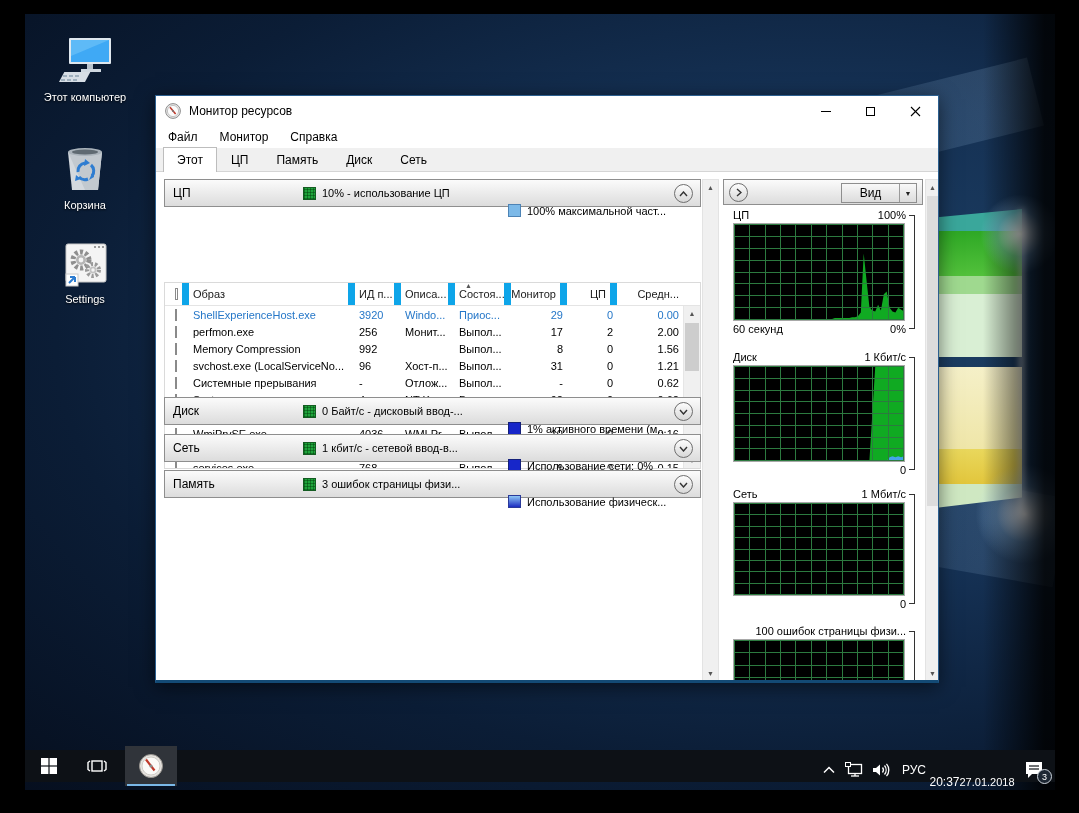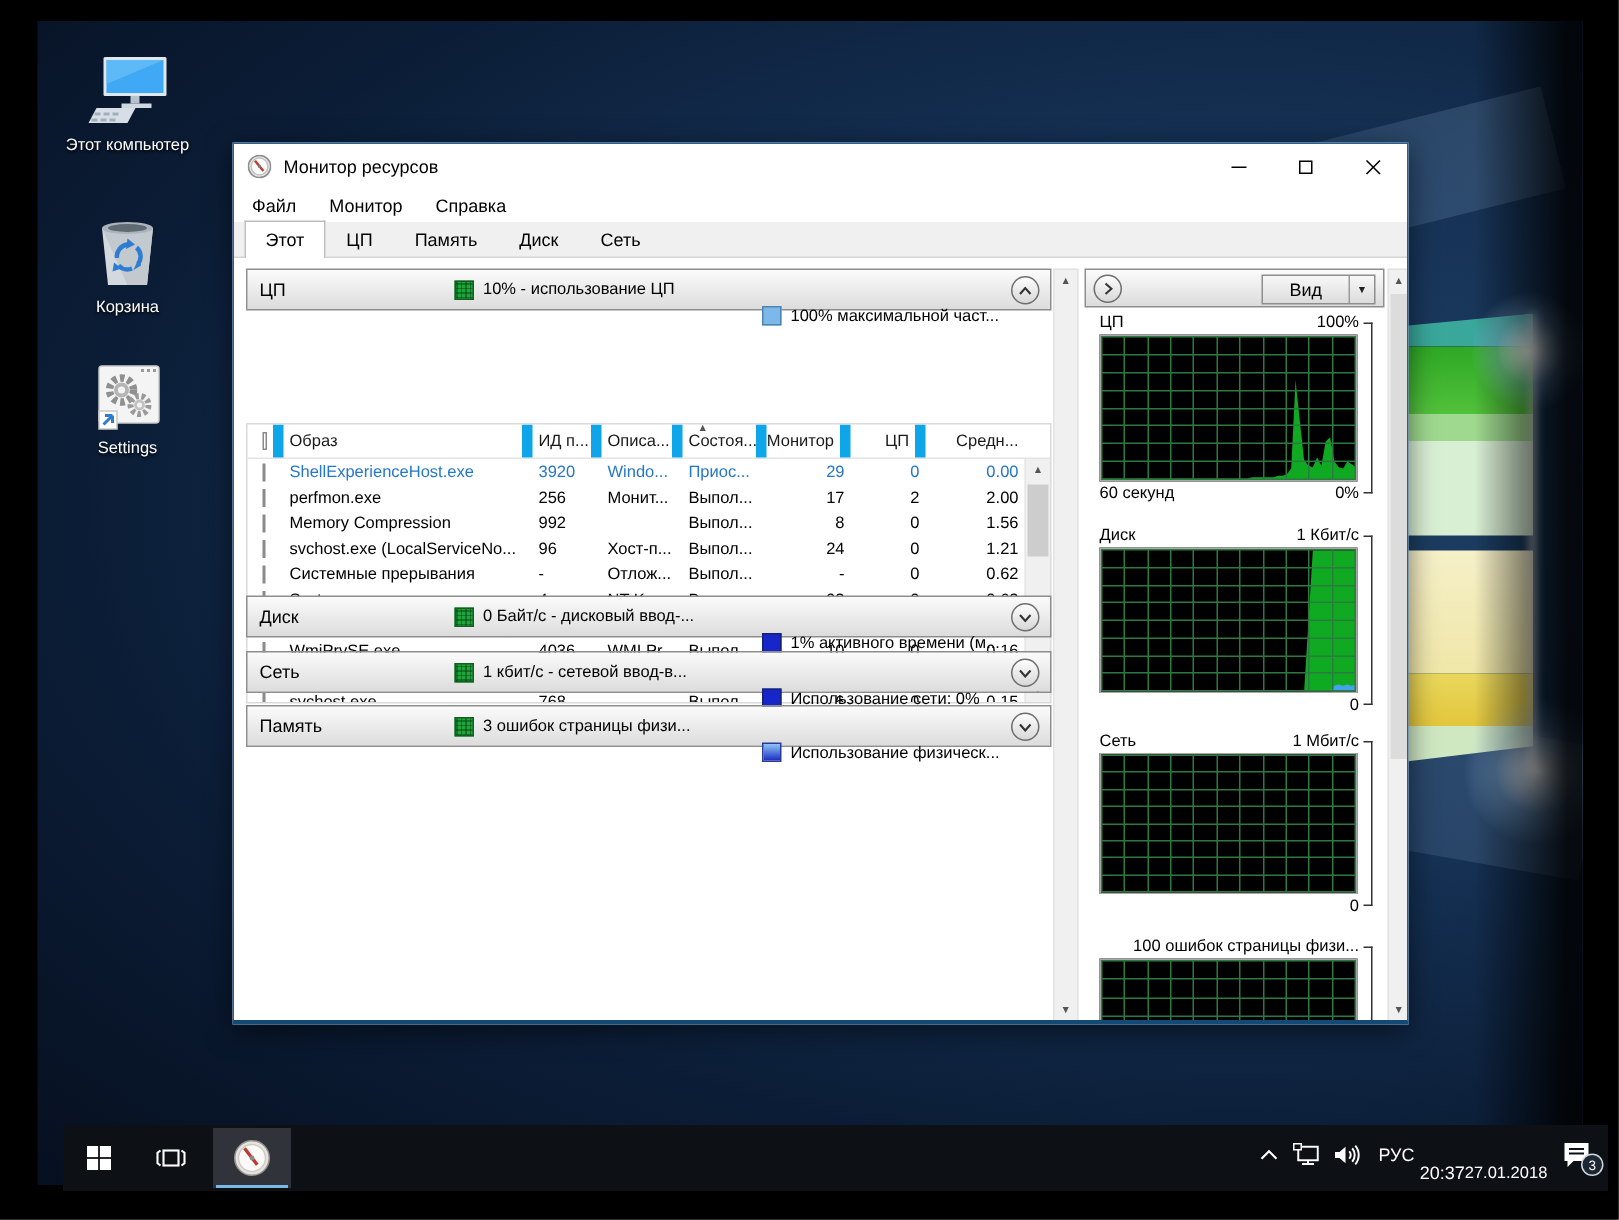--- a/index.html
+++ b/index.html
@@ -114,21 +114,21 @@
   .viewbtn .vlabel { flex:1; text-align:center; }
   .viewbtn .varrow { width:17px; height:100%; border-left:1px solid #9a9a9a; display:flex; align-items:center; justify-content:center; font-size:7px; color:#222; }
 
   .gblock { position:absolute; left:0; width:192px; }
   .g-toprow, .g-botrow { display:flex; justify-content:space-between; font-size:11px; height:16px; align-items:center; padding-left:10px; width:183px; }
   .g-canvas { margin-left:10px; width:172px; background:#000; border:1px solid #a8a8a8; position:relative; }
   .g-canvas svg { display:block; }
   .bracket { position:absolute; right:0; width:6px; border-top:1px solid #333; border-right:1px solid #333; border-bottom:1px solid #333; }
 
   
-  .taskbar { position:absolute; left:42px; top:750px; width:1030px; height:44px; background:#0d1116; display:flex; align-items:center; }
+  .taskbar { position:absolute; left:25px; top:750px; width:1030px; height:32px; background:#0d1116; display:flex; align-items:center; }
   .tb-btn { width:48px; height:40px; display:flex; align-items:center; justify-content:center; }
   .tb-app { width:52px; height:40px; display:flex; align-items:center; justify-content:center; position:relative;
     background:#30343a; margin-left:4px; }
   .tb-app .underline { position:absolute; left:2px; right:2px; bottom:0; height:2px; background:#7ab8e8; }
   .tray { position:absolute; right:0; top:0; height:40px; display:flex; align-items:center; }
   .tray-item { height:40px; display:flex; align-items:center; justify-content:center; color:#fff; }
   .tr-chev { width:24px; } .tr-net { width:26px; } .tr-vol { width:28px; }
   .tr-lang { width:38px; font-size:12px; }
   .tr-clock { width:80px; flex-direction:row; justify-content:center; align-items:flex-end; padding-right:2px; font-size:12px; line-height:15px; }
   .tr-clock .date { font-size:11px; }
@@ -321,21 +321,21 @@
     <div class="tc r c-cpu">0</div>
     <div class="tc r c-avg">1.56</div>
   </div>
 
   <div class="trow">
     <div class="tc"><span class="cb"></span></div>
     <div class="tc c-img">svchost.exe (LocalServiceNo...</div>
     <div class="tc c-pid">96</div>
     <div class="tc c-desc">Хост-п...</div>
     <div class="tc c-status">Выпол...</div>
-    <div class="tc r c-thr">24</div>
+    <div class="tc r c-thr">31</div>
     <div class="tc r c-cpu">0</div>
     <div class="tc r c-avg">1.21</div>
   </div>
 
   <div class="trow">
     <div class="tc"><span class="cb"></span></div>
     <div class="tc c-img">Системные прерывания</div>
     <div class="tc c-pid">-</div>
     <div class="tc c-desc">Отлож...</div>
     <div class="tc c-status">Выпол...</div>
@@ -383,21 +383,21 @@
     <div class="tc c-pid">652</div>
     <div class="tc c-desc"></div>
     <div class="tc c-status">Выпол...</div>
     <div class="tc r c-thr">10</div>
     <div class="tc r c-cpu">0</div>
     <div class="tc r c-avg">0.15</div>
   </div>
 
   <div class="trow">
     <div class="tc"><span class="cb"></span></div>
-    <div class="tc c-img">svchost.exe</div>
+    <div class="tc c-img">services.exe</div>
     <div class="tc c-pid">768</div>
     <div class="tc c-desc"></div>
     <div class="tc c-status">Выпол...</div>
     <div class="tc r c-thr">6</div>
     <div class="tc r c-cpu">0</div>
     <div class="tc r c-avg">0.15</div>
   </div>
 </div>
         <div class="vscroll tbl-scroll">
           <div class="sarrow up">▲</div>

